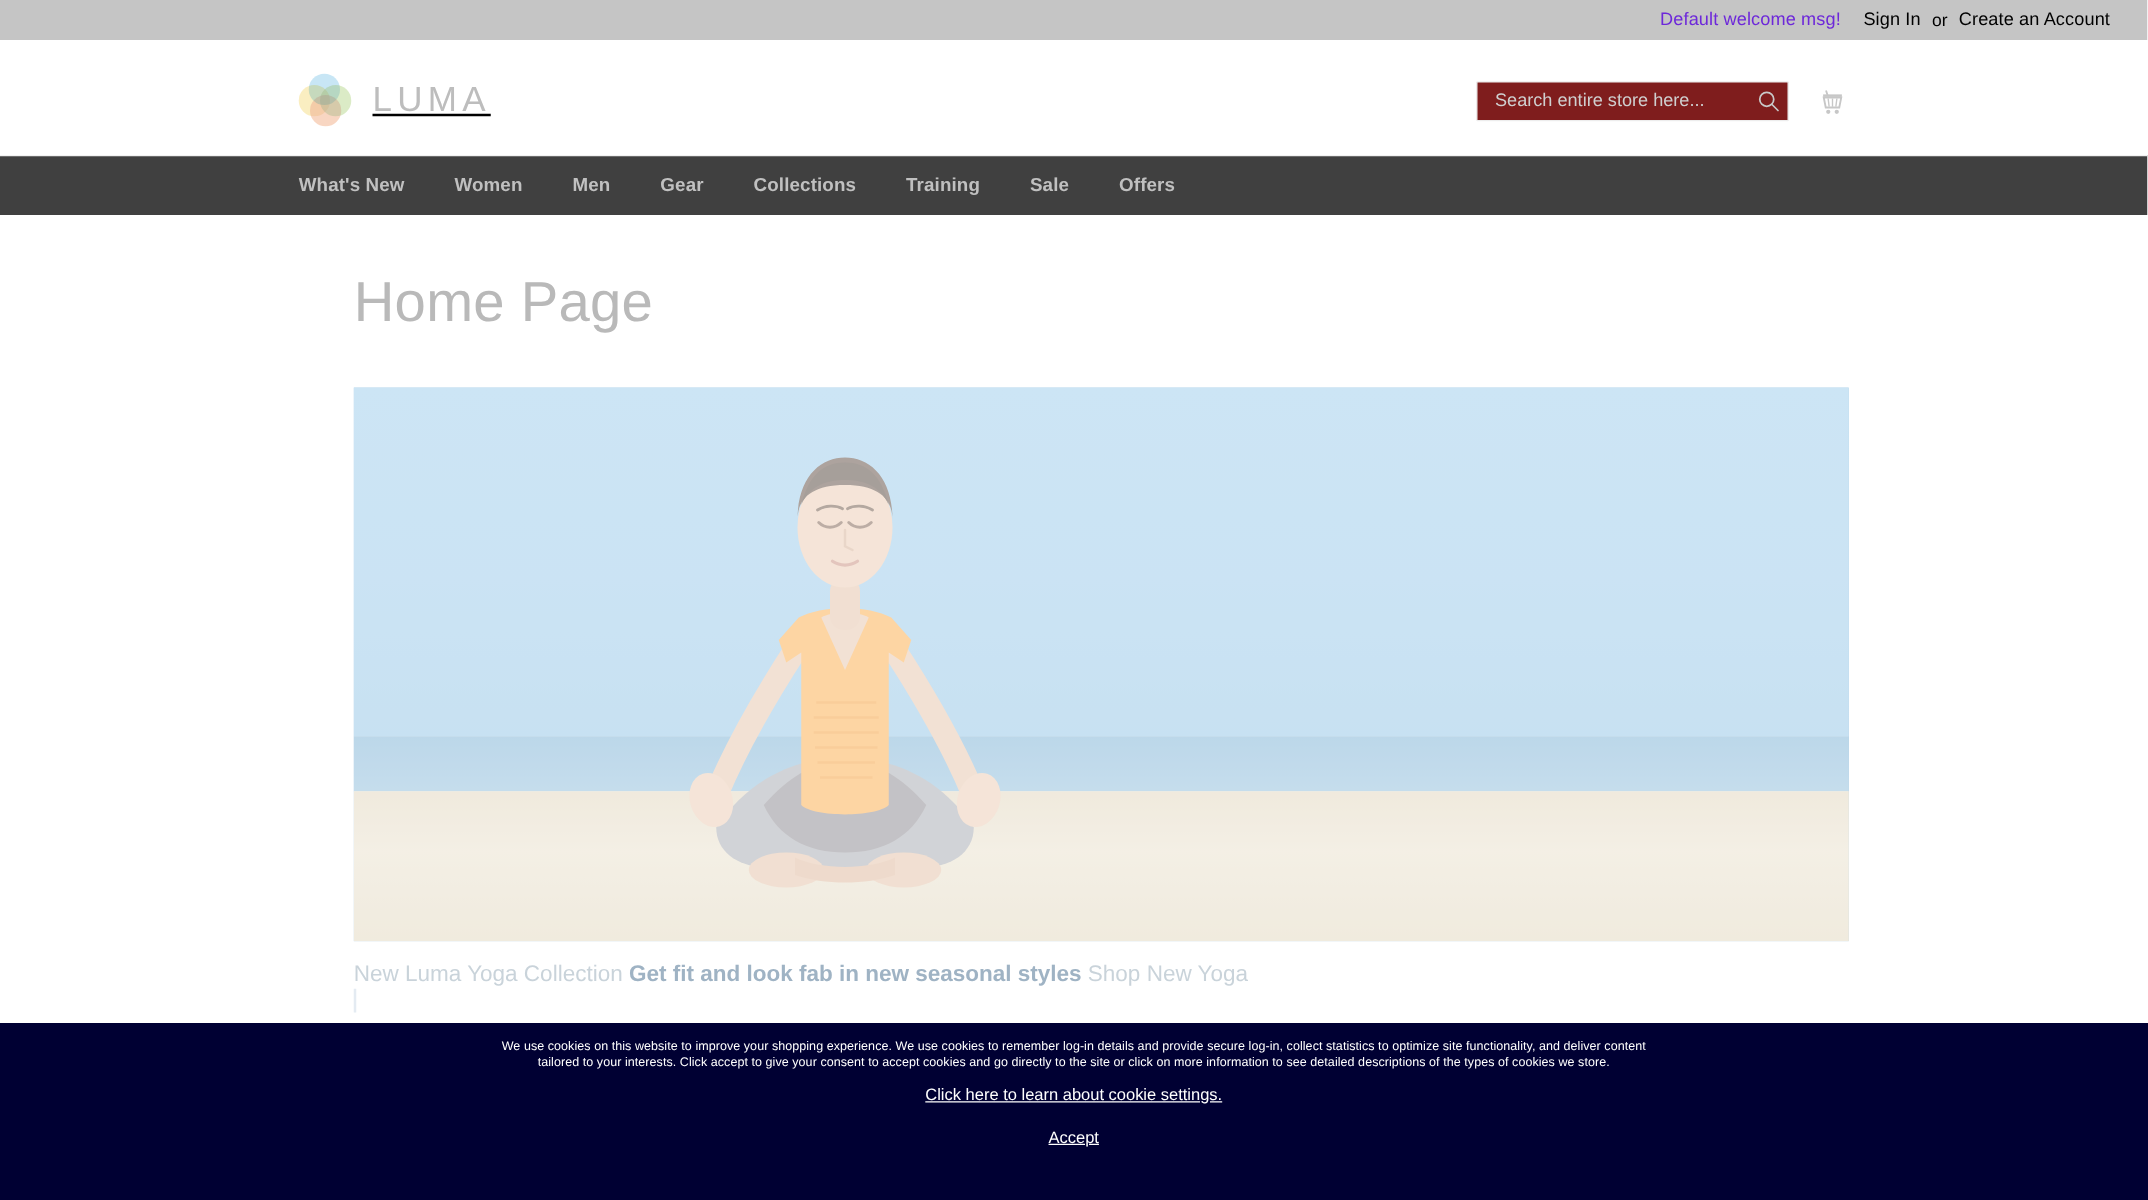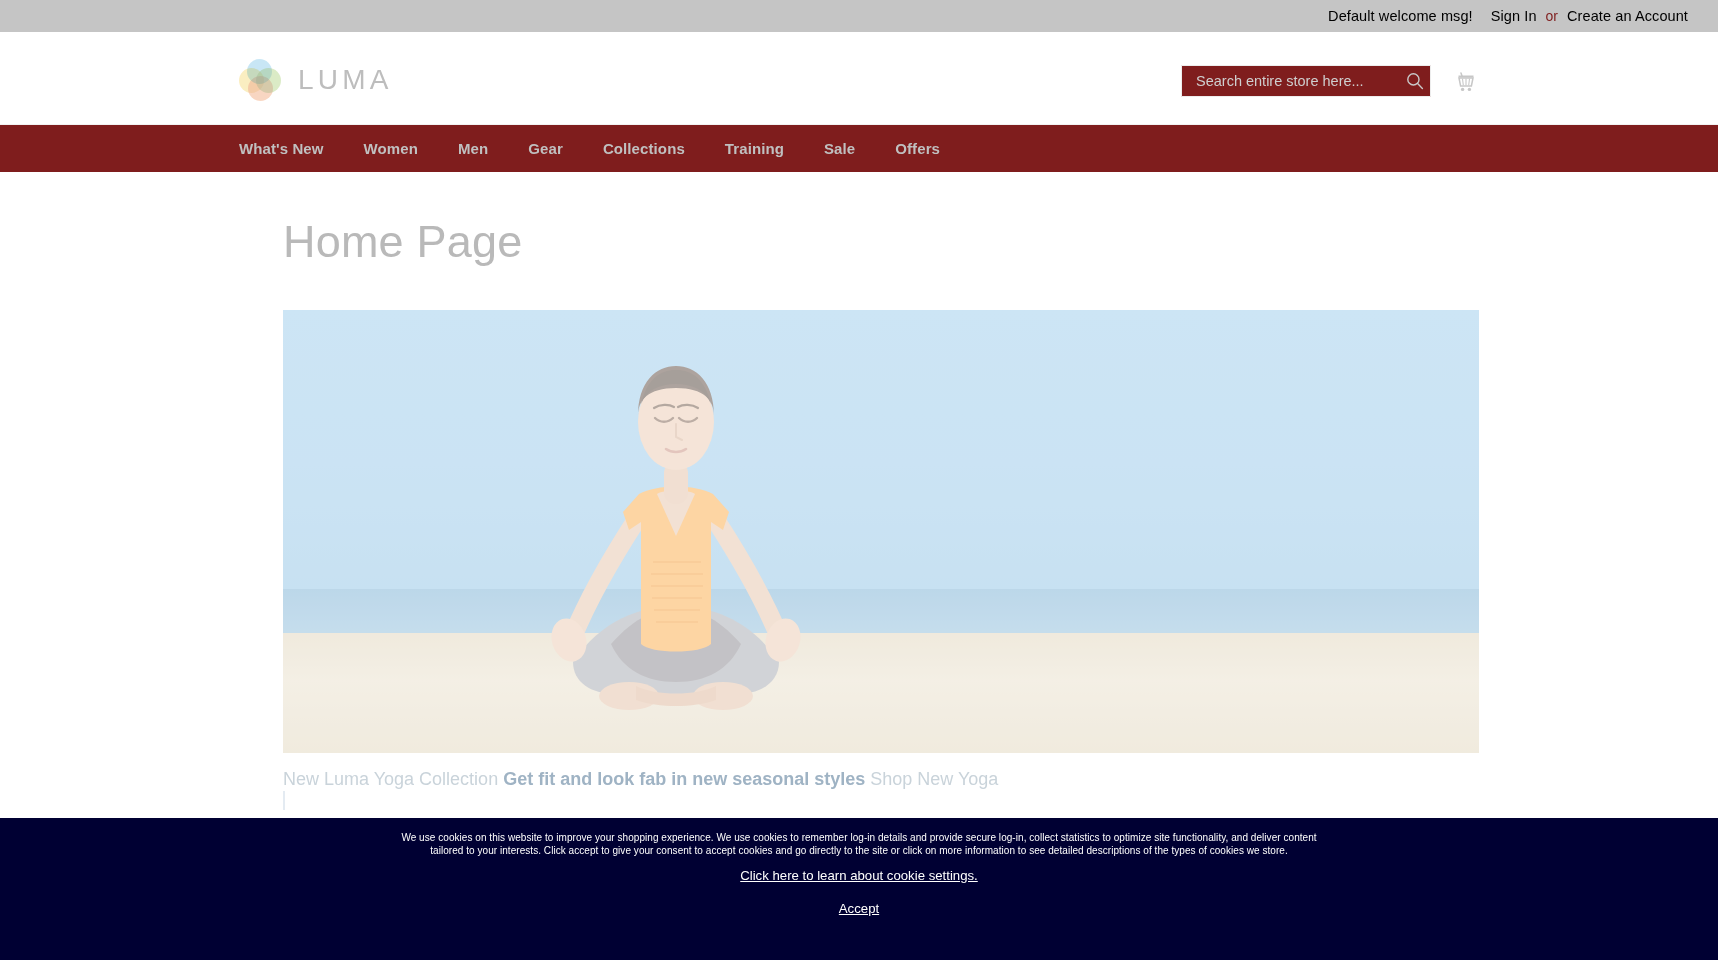--- a/index.html
+++ b/index.html
@@ -21,40 +21,41 @@
     padding-right: 30px;
   }
   .top-panel-inner {
     display: flex;
     align-items: center;
     gap: 0px;
     font-size: 14.5px;
     color: #ffffff;
   }
   .welcome-msg {
-    color: #000000;
+    color: #6d28d9;
     margin-right: 18px;
     letter-spacing: 0.1px;
   }
   .top-link {
     color: #000000;
     text-decoration: none;
     letter-spacing: 0.1px;
   }
   .or-text {
-    color: #7f1d1d;
+    color: #000000;
     margin: 0 9px;
     font-size: 14px;
   }
 
   
   .header {
     height: 92px;
     background: #ffffff;
     position: relative;
+    text-decoration: underline;
   }
   .header-inner {
     width: 1240px;
     margin: 0 auto;
     height: 100%;
     position: relative;
     display: flex;
     align-items: center;
   }
   .logo-wrap {
@@ -140,21 +141,21 @@
     background: none;
     border: none;
     cursor: pointer;
     padding: 0;
     line-height: 0;
     margin-left: 2px;
   }
 
   
   .navbar {
-    background: #7f1d1d;
+    background: #404040;
     border-top: 1px solid #f2f2f2;
     height: 48px;
   }
   .nav-inner {
     width: 1240px;
     margin: 0 auto;
     height: 100%;
     display: flex;
     align-items: center;
     gap: 0;

